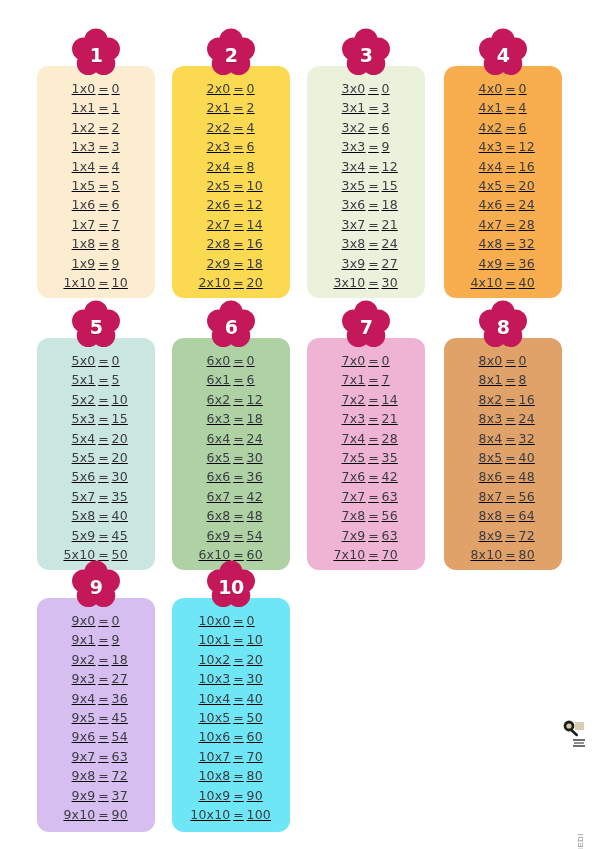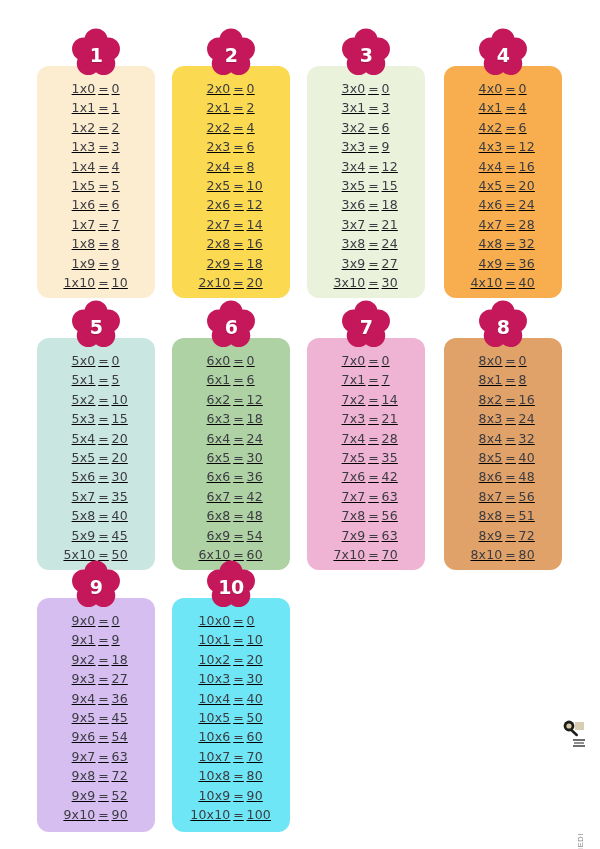--- a/index.html
+++ b/index.html
@@ -363,21 +363,21 @@
         </div>
         <div class="eq-list">
           <div class="eq"><span class="lhs">8x0</span><span class="eqs">=</span><span class="rhs">0</span></div>
           <div class="eq"><span class="lhs">8x1</span><span class="eqs">=</span><span class="rhs">8</span></div>
           <div class="eq"><span class="lhs">8x2</span><span class="eqs">=</span><span class="rhs">16</span></div>
           <div class="eq"><span class="lhs">8x3</span><span class="eqs">=</span><span class="rhs">24</span></div>
           <div class="eq"><span class="lhs">8x4</span><span class="eqs">=</span><span class="rhs">32</span></div>
           <div class="eq"><span class="lhs">8x5</span><span class="eqs">=</span><span class="rhs">40</span></div>
           <div class="eq"><span class="lhs">8x6</span><span class="eqs">=</span><span class="rhs">48</span></div>
           <div class="eq"><span class="lhs">8x7</span><span class="eqs">=</span><span class="rhs">56</span></div>
-          <div class="eq"><span class="lhs">8x8</span><span class="eqs">=</span><span class="rhs">51</span></div>
+          <div class="eq"><span class="lhs">8x8</span><span class="eqs">=</span><span class="rhs">64</span></div>
           <div class="eq"><span class="lhs">8x9</span><span class="eqs">=</span><span class="rhs">72</span></div>
           <div class="eq"><span class="lhs">8x10</span><span class="eqs">=</span><span class="rhs">80</span></div>
         </div>
       </div>
     </div>
   <div class="row row-3">
       <div class="card col-0" style="background: rgb(214, 190, 240);">
         <div class="badge">
           <svg viewBox="0 0 56 52">
             <g>
@@ -394,21 +394,21 @@
         <div class="eq-list">
           <div class="eq"><span class="lhs">9x0</span><span class="eqs">=</span><span class="rhs">0</span></div>
           <div class="eq"><span class="lhs">9x1</span><span class="eqs">=</span><span class="rhs">9</span></div>
           <div class="eq"><span class="lhs">9x2</span><span class="eqs">=</span><span class="rhs">18</span></div>
           <div class="eq"><span class="lhs">9x3</span><span class="eqs">=</span><span class="rhs">27</span></div>
           <div class="eq"><span class="lhs">9x4</span><span class="eqs">=</span><span class="rhs">36</span></div>
           <div class="eq"><span class="lhs">9x5</span><span class="eqs">=</span><span class="rhs">45</span></div>
           <div class="eq"><span class="lhs">9x6</span><span class="eqs">=</span><span class="rhs">54</span></div>
           <div class="eq"><span class="lhs">9x7</span><span class="eqs">=</span><span class="rhs">63</span></div>
           <div class="eq"><span class="lhs">9x8</span><span class="eqs">=</span><span class="rhs">72</span></div>
-          <div class="eq"><span class="lhs">9x9</span><span class="eqs">=</span><span class="rhs">52</span></div>
+          <div class="eq"><span class="lhs">9x9</span><span class="eqs">=</span><span class="rhs">37</span></div>
           <div class="eq"><span class="lhs">9x10</span><span class="eqs">=</span><span class="rhs">90</span></div>
         </div>
       </div>
       <div class="card col-1" style="background: rgb(110, 230, 245);">
         <div class="badge">
           <svg viewBox="0 0 56 52">
             <g>
               <circle cx="28.00" cy="12.00" r="11.60" fill="#C4185A"></circle>
               <circle cx="40.36" cy="20.98" r="11.60" fill="#C4185A"></circle>
               <circle cx="35.64" cy="35.52" r="11.60" fill="#C4185A"></circle>

